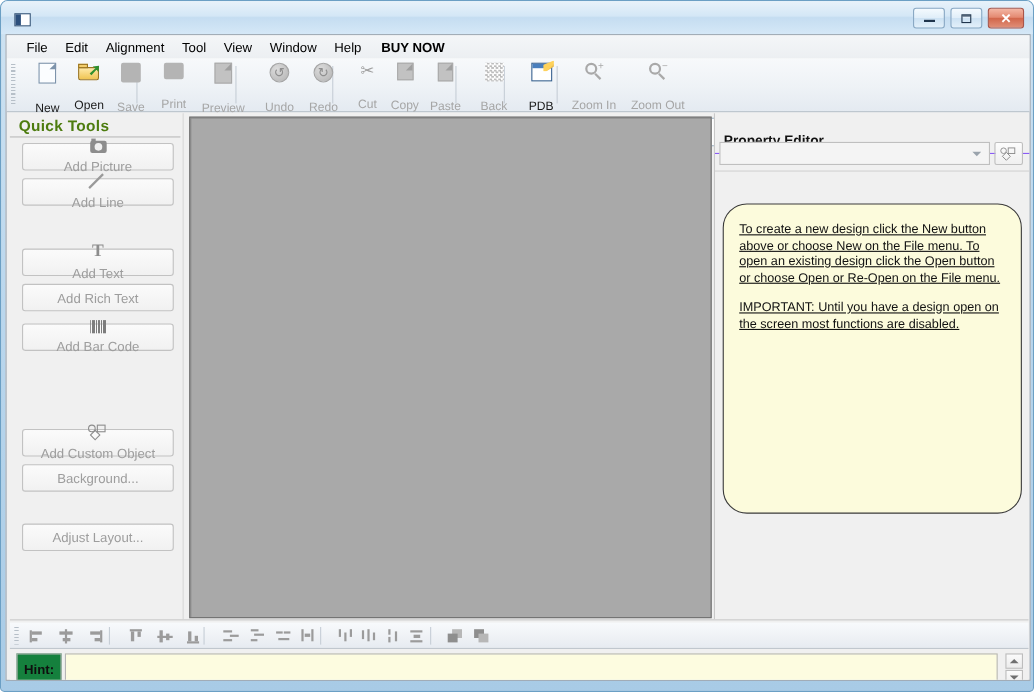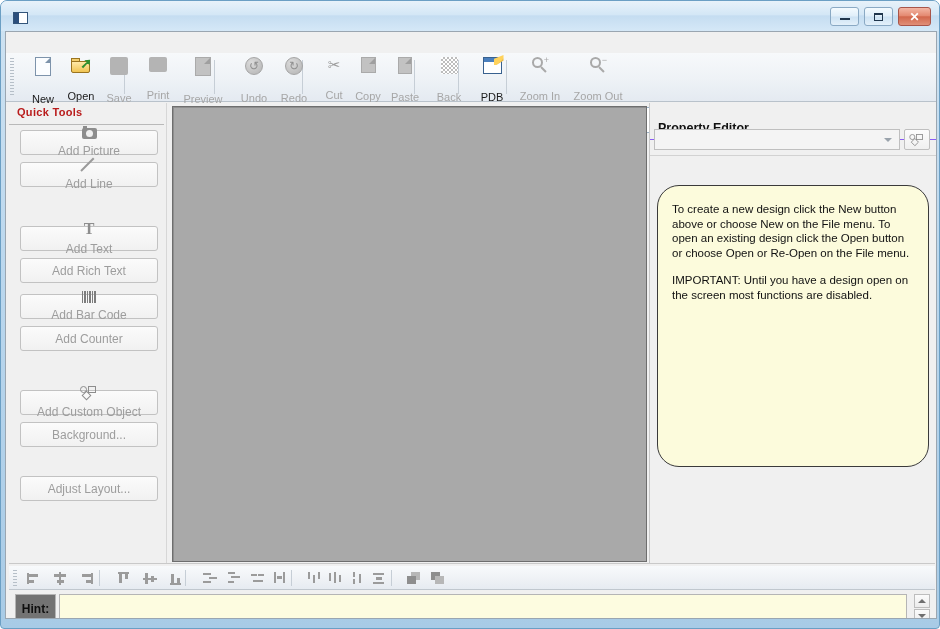--- a/index.html
+++ b/index.html
@@ -241,21 +241,21 @@
   }
   #qt-header {
     position: absolute; left: 0; top: 0;
     width: 155px; height: 22px;
     background: #f0f0f0;
     border-bottom: 1px solid #b9b9b9;
     box-sizing: border-box;
   }
   #qt-header span {
     position: absolute; left: 8px; top: 3px;
-    font-size: 11px; font-weight: bold; color: #b91c1c;
+    font-size: 14px; font-weight: bold; color: #4d7c0f;
     letter-spacing: 0.3px;
   }
   .qt-btn {
     position: absolute; left: 11px;
     width: 138px; height: 25px;
     background: linear-gradient(to bottom, #fbfbfb 0%, #f1f1f1 100%);
     border: 1px solid #c2c2c2;
     border-radius: 3px;
     box-sizing: border-box;
     display: flex; align-items: center; justify-content: center;
@@ -378,20 +378,21 @@
     border: 1px solid #3a3a3a;
     border-radius: 22px;
     box-sizing: border-box;
     padding: 16px 14px 12px 14px;
   }
   .pe-para {
     font-family: "Liberation Sans", sans-serif;
     font-size: 11.5px; color: #111111;
     line-height: 14.5px;
     margin: 0 0 13px 0;
+    text-decoration: underline;
   }
   .pe-para:last-child { margin-bottom: 0; }
 
   
   #split-h {
     position: absolute; left: 3px; top: 531px;
     width: 926px; height: 2px;
     background: #f0f0f0;
     border-top: 1px solid #c9c9c9;
     box-sizing: border-box;
@@ -427,21 +428,21 @@
 
   
   #hintbar {
     position: absolute; left: 3px; top: 559px;
     width: 926px; height: 36px;
     background: #f0f0f0;
   }
   #hint-label {
     position: absolute; left: 6px; top: 3px;
     width: 41px; height: 29px;
-    background: #737373;
+    background: #15803d;
     border: 1px solid #b5b5b5;
     box-sizing: border-box;
     display: flex; align-items: center; justify-content: center;
     font-size: 12px; font-weight: bold; color: #0f0f0f;
   }
   #hint-field {
     position: absolute; left: 50px; top: 3px;
     width: 848px; height: 29px;
     background: #fdfce0;
     border: 1px solid #b5b5b5;
@@ -487,20 +488,30 @@
           <div class="max-mark"></div>
         </div>
     </div>
     <div class="win-btn" id="btn-close">
       <div class="win-glyph">✕</div>
     </div>
   </div>
 
   <div id="client">
 
+    <div id="menubar">
+      <div class="menu-item">File</div>
+      <div class="menu-item">Edit</div>
+      <div class="menu-item">Alignment</div>
+      <div class="menu-item">Tool</div>
+      <div class="menu-item">View</div>
+      <div class="menu-item">Window</div>
+      <div class="menu-item">Help</div>
+      <div class="menu-item buy">BUY NOW</div>
+    </div>
 
     <div id="toolbar">
       <div id="tb-grip"></div>
 
       <div class="tb-sep" style="left:118px"></div>
       <div class="tb-sep" style="left:208px"></div>
       <div class="tb-sep" style="left:296px"></div>
       <div class="tb-sep" style="left:408px"></div>
       <div class="tb-sep" style="left:452px"></div>
       <div class="tb-sep" style="left:500px"></div>
@@ -652,23 +663,20 @@
         <span class="qt-lbl">Add Rich Text</span>
       </div>
 
       <div class="qt-btn" style="top:191px">
         <span class="qi">
             <span class="qi-bars"></span>
           </span>
         <span class="qt-lbl">Add Bar Code</span>
       </div>
 
-      <div class="qt-btn" style="top:223px">
-        <span class="qt-lbl">Add Counter</span>
-      </div>
 
       <div class="qt-btn" style="top:287px">
         <span class="qi">
           <span class="qi-custom">
               <i class="c1"></i>
               <i class="c2"></i>
               <i class="c3"></i>
             </span>
         </span>
         <span class="qt-lbl">Add Custom Object</span>

